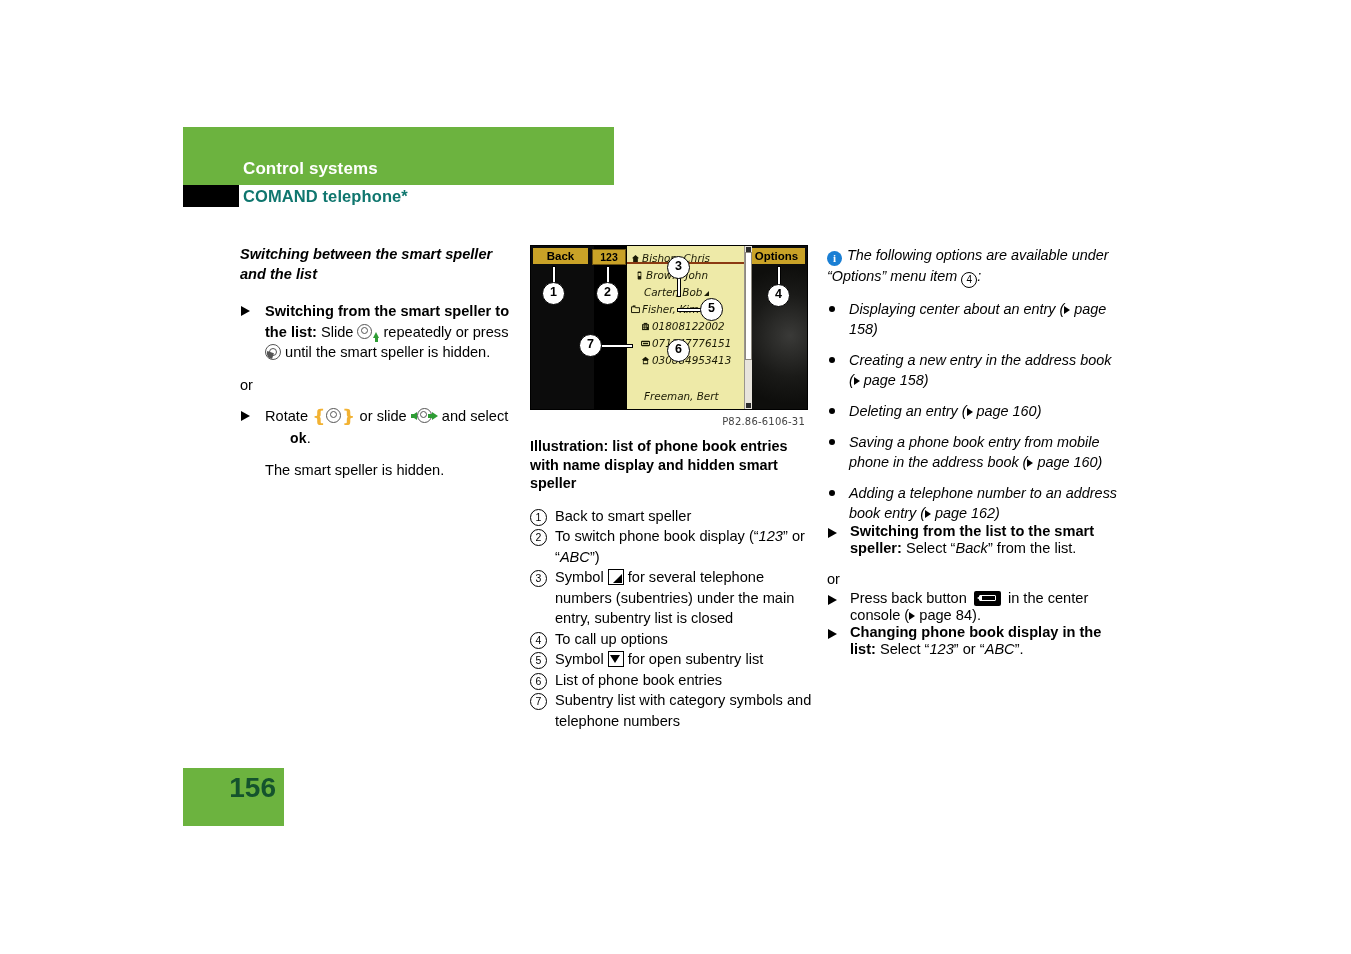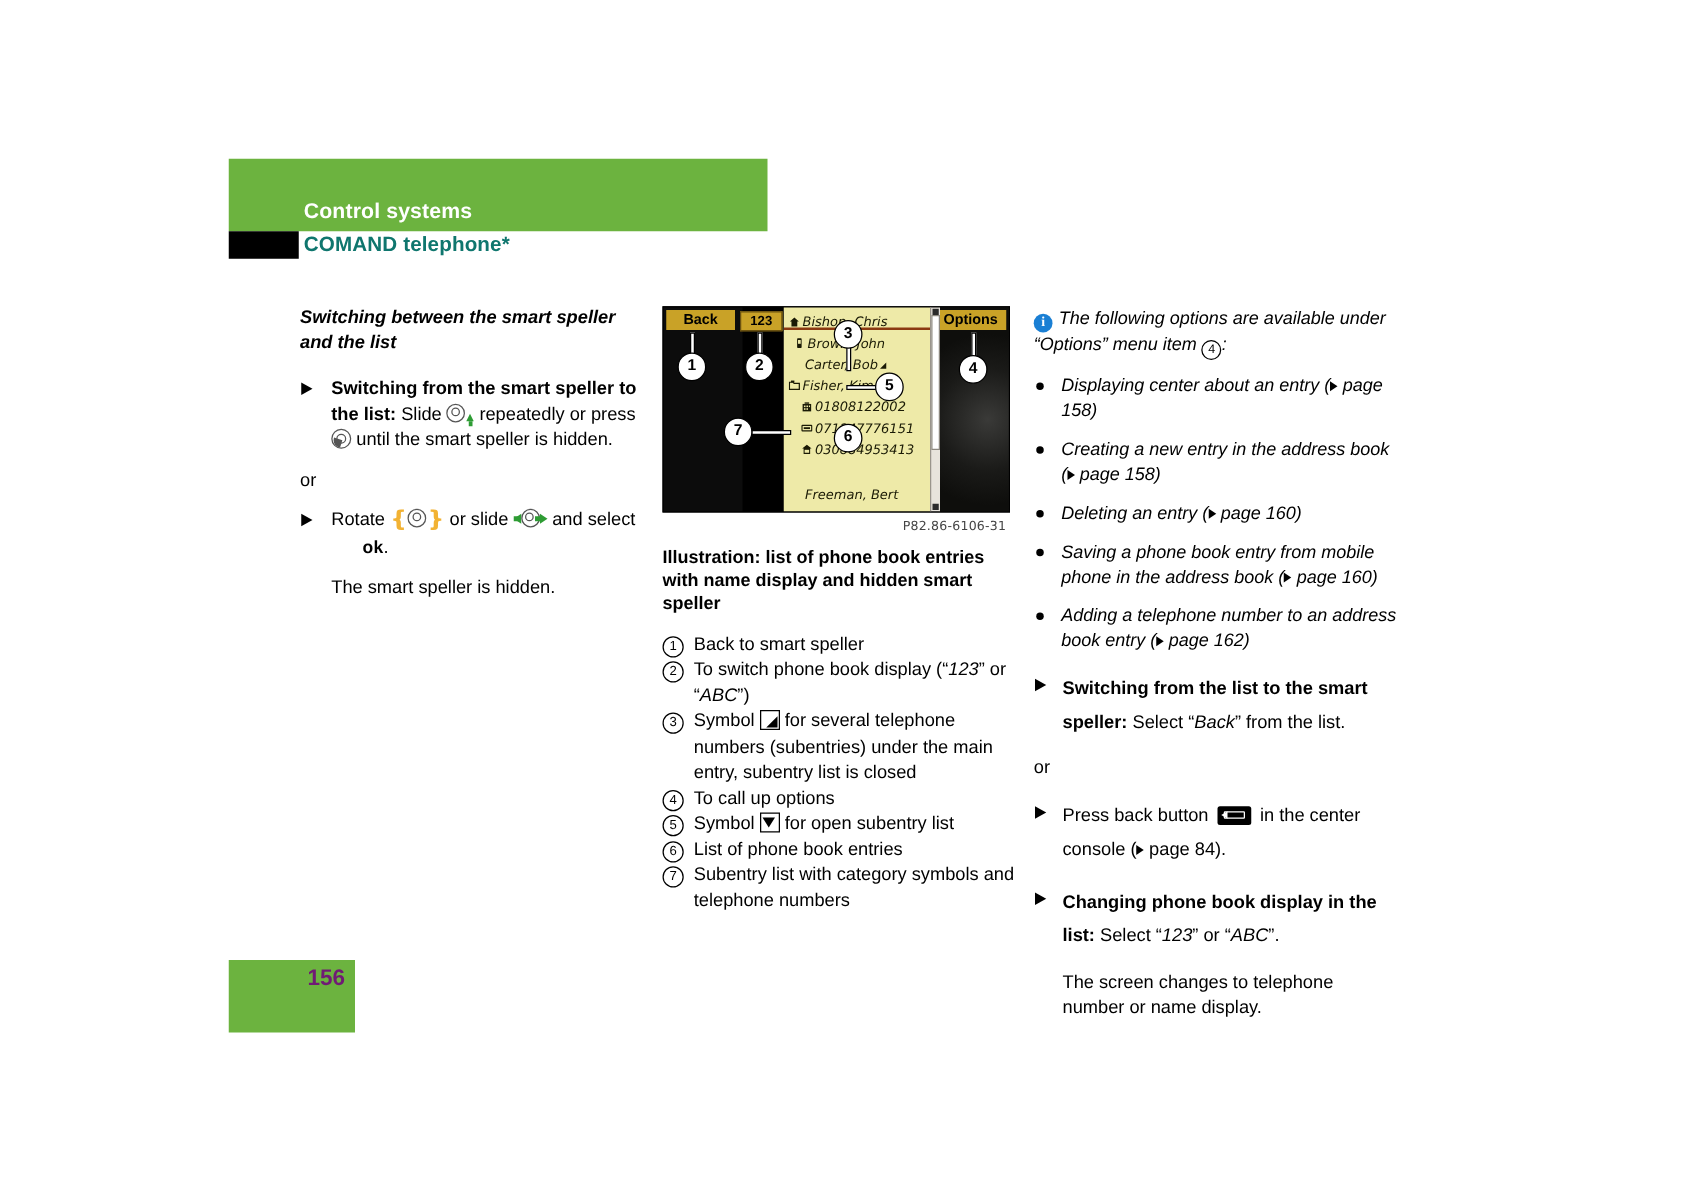--- a/index.html
+++ b/index.html
@@ -58,23 +58,23 @@
     left: 183px;
     top: 768px;
     width: 101px;
     height: 58px;
     background: #6cb33f;
   }
   .footer-pageno {
     position: absolute;
     right: 8px;
     top: 4px;
-    font-size: 18px;
-    font-weight: bold;
-    color: #701a75;
+    font-size: 28px;
+    font-weight: bold;
+    color: #14532d;
   }
 
   
   .col {
     position: absolute;
     top: 245px;
     font-size: 14.6px;
     line-height: 20.5px;
   }
   .col-left  { left: 240px;  width: 282px; }
@@ -468,23 +468,22 @@
     position: absolute;
     left: 3px; top: 4px;
     width: 0; height: 0;
     border-right: 5px solid #fff;
     border-top: 3.5px solid transparent;
     border-bottom: 3.5px solid transparent;
   }
   .r-arrow-item {
     position: relative;
     padding-left: 23px;
-    margin-top: 15px;
     font-size: 14.6px;
-    line-height: 27px;
+    line-height: 17px;
   }
   .r-arrow-item .tri {
     position: absolute;
     left: 1px; top: 5px;
     width: 0; height: 0;
     border-left: 9px solid #000;
     border-top: 5.5px solid transparent;
     border-bottom: 5.5px solid transparent;
   }
   .r-plain {
@@ -713,18 +712,17 @@
   <div class="r-arrow-item">
     <span class="tri"></span>
     <span>Press back button </span><span class="backbtn-glyph"></span><span> in the center console (</span><span class="tri-ref-hollow"></span><span> page 84</span><span>).</span>
   </div>
 
   <div class="r-arrow-item">
     <span class="tri"></span>
     <span class="b">Changing phone book display in the list:</span><span> Select “</span><span class="i">123</span><span>” or “</span><span class="i">ABC</span><span>”.</span>
   </div>
 
-  <div class="r-plain">The screen changes to telephone number or name display.</div>
 </div>
 
 <div class="footer-green">
   <div class="footer-pageno">156</div>
 </div>
 
 </body></html>

